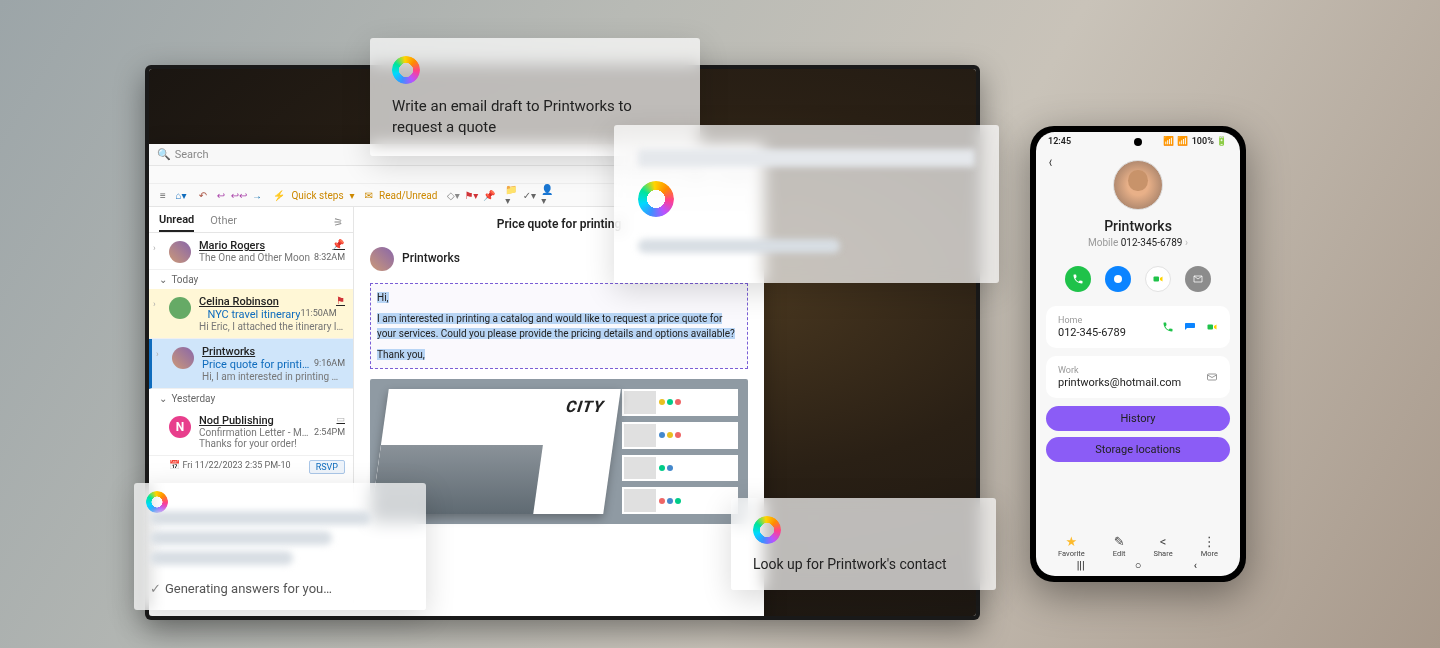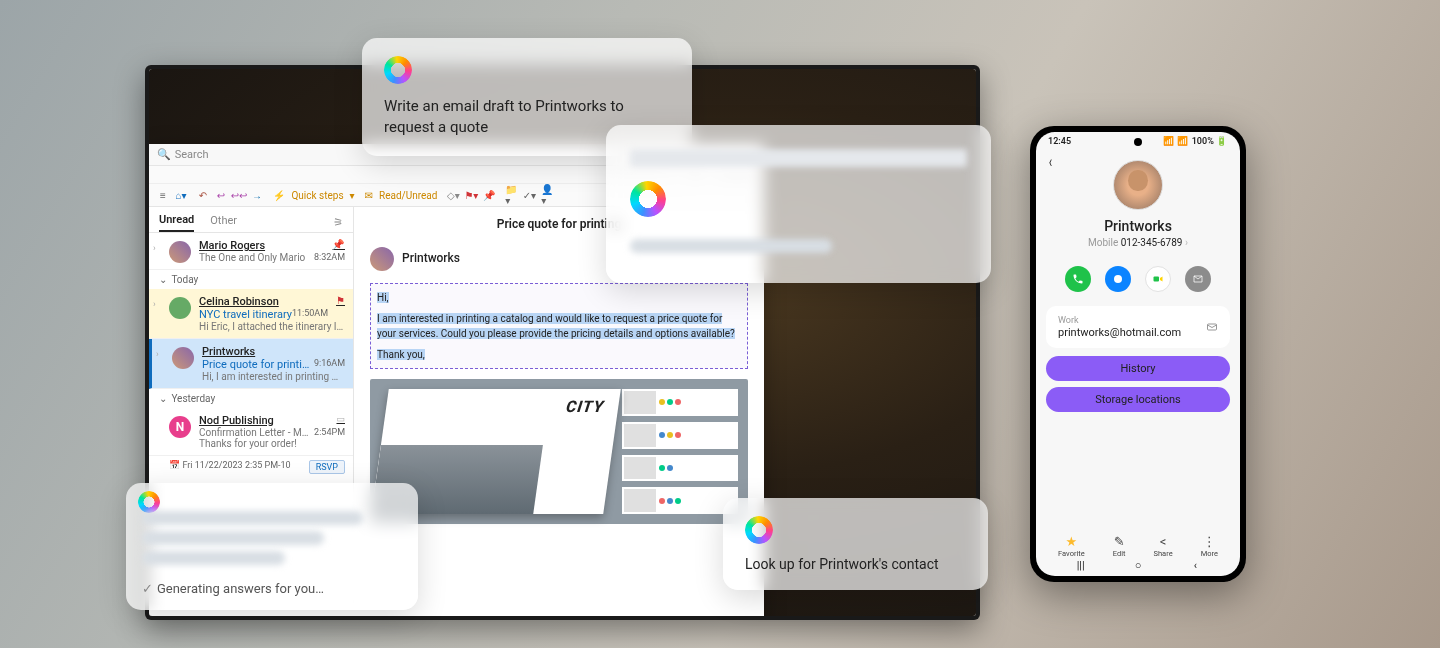--- a/index.html
+++ b/index.html
@@ -175,22 +175,23 @@
 .mini-dots { display: flex; gap: 2px; }
 .mini-card .dot { width: 6px; height: 6px; border-radius: 50%; }
 
 
 .cop-card {
   position: absolute;
   background: rgba(255,255,255,0.7);
   backdrop-filter: blur(8px);
   padding: 18px 22px;
   box-shadow: 0 8px 30px rgba(0,0,0,0.15);
-  border-radius: 15px;
+  border-radius: 3px;
   color: #222;
+  margin-left: 8px;
 }
 .cop-icon {
   width: 28px; height: 28px; margin-bottom: 12px; display: block;
   background: conic-gradient(from 45deg, #ff8c00, #ff3e8f, #b852ff, #3e8fff, #00d9ff, #00e59a, #ffd500, #ff8c00);
   border-radius: 50%;
   mask: radial-gradient(circle at center, transparent 35%, #000 36%);
   -webkit-mask: radial-gradient(circle at center, transparent 35%, #000 36%);
 }
 .cop-card.c1 { left: 362px; top: 38px; width: 330px; font-size: 15px; line-height: 1.4; }
 .cop-card.c2 { left: 606px; top: 125px; width: 385px; padding: 24px 24px; }
@@ -387,40 +388,40 @@
 
           <div class="msg-item">
             <span style="position:absolute;left:4px;top:10px;color:#aaa;font-size:9px">›</span>
             <div class="avatar photo"></div>
             <div class="msg-body">
               <div class="msg-top">
                   <span class="msg-name">Mario Rogers</span>
                   <span class="pin">📌</span>
                 </div>
               <div style="display:flex;justify-content:space-between">
-                  <span class="msg-preview">The One and Only Mario</span>
+                  <span class="msg-preview">The One and Other Moon</span>
                   <span class="msg-time">8:32AM</span>
                 </div>
             </div>
           </div>
 
           <div class="date-sep">
               <span>⌄</span>
               <span>Today</span>
             </div>
 
           <div class="msg-item highlight">
             <span style="position:absolute;left:4px;top:10px;color:#aaa;font-size:9px">›</span>
             <div class="avatar green"></div>
             <div class="msg-body">
               <div class="msg-top">
                   <span class="msg-name">Celina Robinson</span>
                   <span class="flag">⚑</span>
                 </div>
-              <div style="display:flex;justify-content:flex-start">
+              <div style="display:flex;justify-content:center">
                   <span class="msg-subject">NYC travel itinerary</span>
                   <span class="msg-time">11:50AM</span>
                 </div>
               <div class="msg-preview">Hi Eric, I attached the itinerary I started for…</div>
             </div>
           </div>
 
           <div class="msg-item selected">
             <span style="position:absolute;left:4px;top:10px;color:#aaa;font-size:9px">›</span>
             <div class="avatar photo"></div>
@@ -579,20 +580,40 @@
             <path d="M16 10l5-3v10l-5-3z" fill="#ffd400"></path>
           </svg>
       </div>
       <div class="qa mail">
         <svg viewBox="0 0 24 24" fill="#fff">
             <path d="M4 6h16v12H4z M4 6l8 6 8-6" stroke="#fff" stroke-width="1.5" fill="none"></path>
           </svg>
       </div>
     </div>
 
+    <div class="info-card">
+      <div class="info-row">
+        <div>
+          <div class="info-label">Home</div>
+          <div class="info-value">012-345-6789</div>
+        </div>
+        <div class="info-icons">
+          <svg class="ic" viewBox="0 0 24 24" fill="#1fc24a">
+              <path d="M6.6 10.8c1.4 2.8 3.8 5.1 6.6 6.6l2.2-2.2c0.3-0.3 0.7-0.4 1-0.2 1.1 0.4 2.3 0.6 3.6 0.6 0.6 0 1 0.4 1 1V20c0 0.6-0.4 1-1 1C10.6 21 3 13.4 3 4c0-0.6 0.4-1 1-1h3.5c0.6 0 1 0.4 1 1 0 1.2 0.2 2.4 0.6 3.6 0.1 0.3 0 0.8-0.2 1L6.6 10.8z"></path>
+            </svg>
+          <svg class="ic" viewBox="0 0 24 24" fill="#0b84ff">
+              <path d="M20 4H4c-1.1 0-2 0.9-2 2v12l4-4h14c1.1 0 2-0.9 2-2V6c0-1.1-0.9-2-2-2z"></path>
+            </svg>
+          <svg class="ic" viewBox="0 0 24 24">
+              <rect x="3" y="7" width="11" height="10" rx="2" fill="#1fc24a"></rect>
+              <path d="M16 10l5-3v10l-5-3z" fill="#ffd400"></path>
+            </svg>
+        </div>
+      </div>
+    </div>
 
     <div class="info-card">
       <div class="info-row">
         <div>
           <div class="info-label">Work</div>
           <div class="info-value">printworks@hotmail.com</div>
         </div>
         <div class="info-icons">
           <svg class="ic" viewBox="0 0 24 24" fill="none" stroke="#8c8c8c" stroke-width="1.8">
               <rect x="3" y="6" width="18" height="12" rx="2"></rect>

